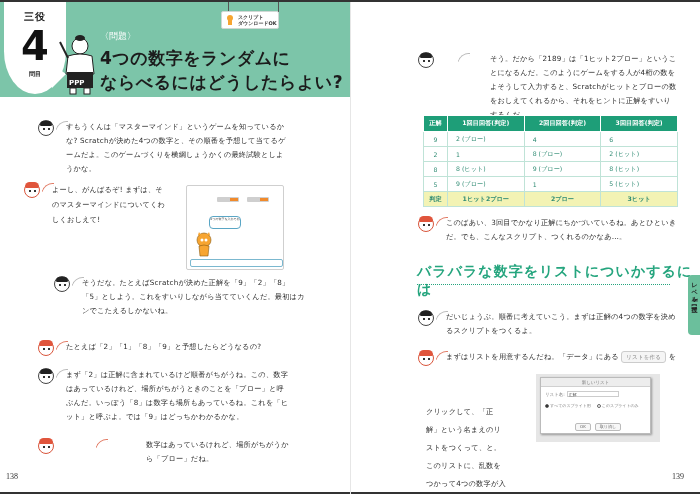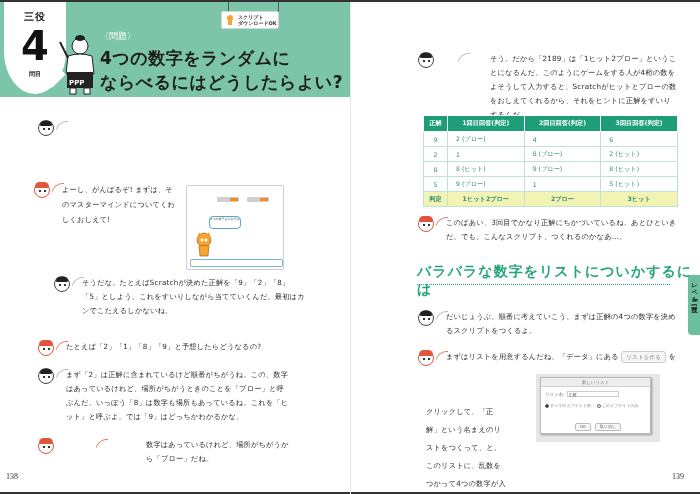--- a/index.html
+++ b/index.html
@@ -109,23 +109,24 @@
         <div>ダウンロードOK</div>
       </div>
     </div>
   </div>
 
   <div class="row" style="left:38px; top:118px; width:252px;">
     <div class="face teacher">
         <div class="eyes"></div>
       </div>
     <div class="tail"></div>
-  </div>
-
-  <div class="row" style="left:34px; top:180px; width:145px;">
+    <div class="text">すもうくんは「マスターマインド」というゲームを知っているかな? Scratchが決めた4つの数字と、その順番を予想して当てるゲームだよ。このゲームづくりを横綱しょうかくの最終試験としようかな。</div>
+  </div>
+
+  <div class="row" style="left:24px; top:180px; width:145px;">
     <div class="face kid">
         <div class="eyes"></div>
       </div>
     <div class="tail kid-tail"></div>
     <div class="text" style="line-height:15px">よーし、がんばるぞ! まずは、そのマスターマインドについてくわしくおしえて!</div>
   </div>
 
   <div class="stage">
     <div class="var-chip" style="left:30px">
         <span></span>

